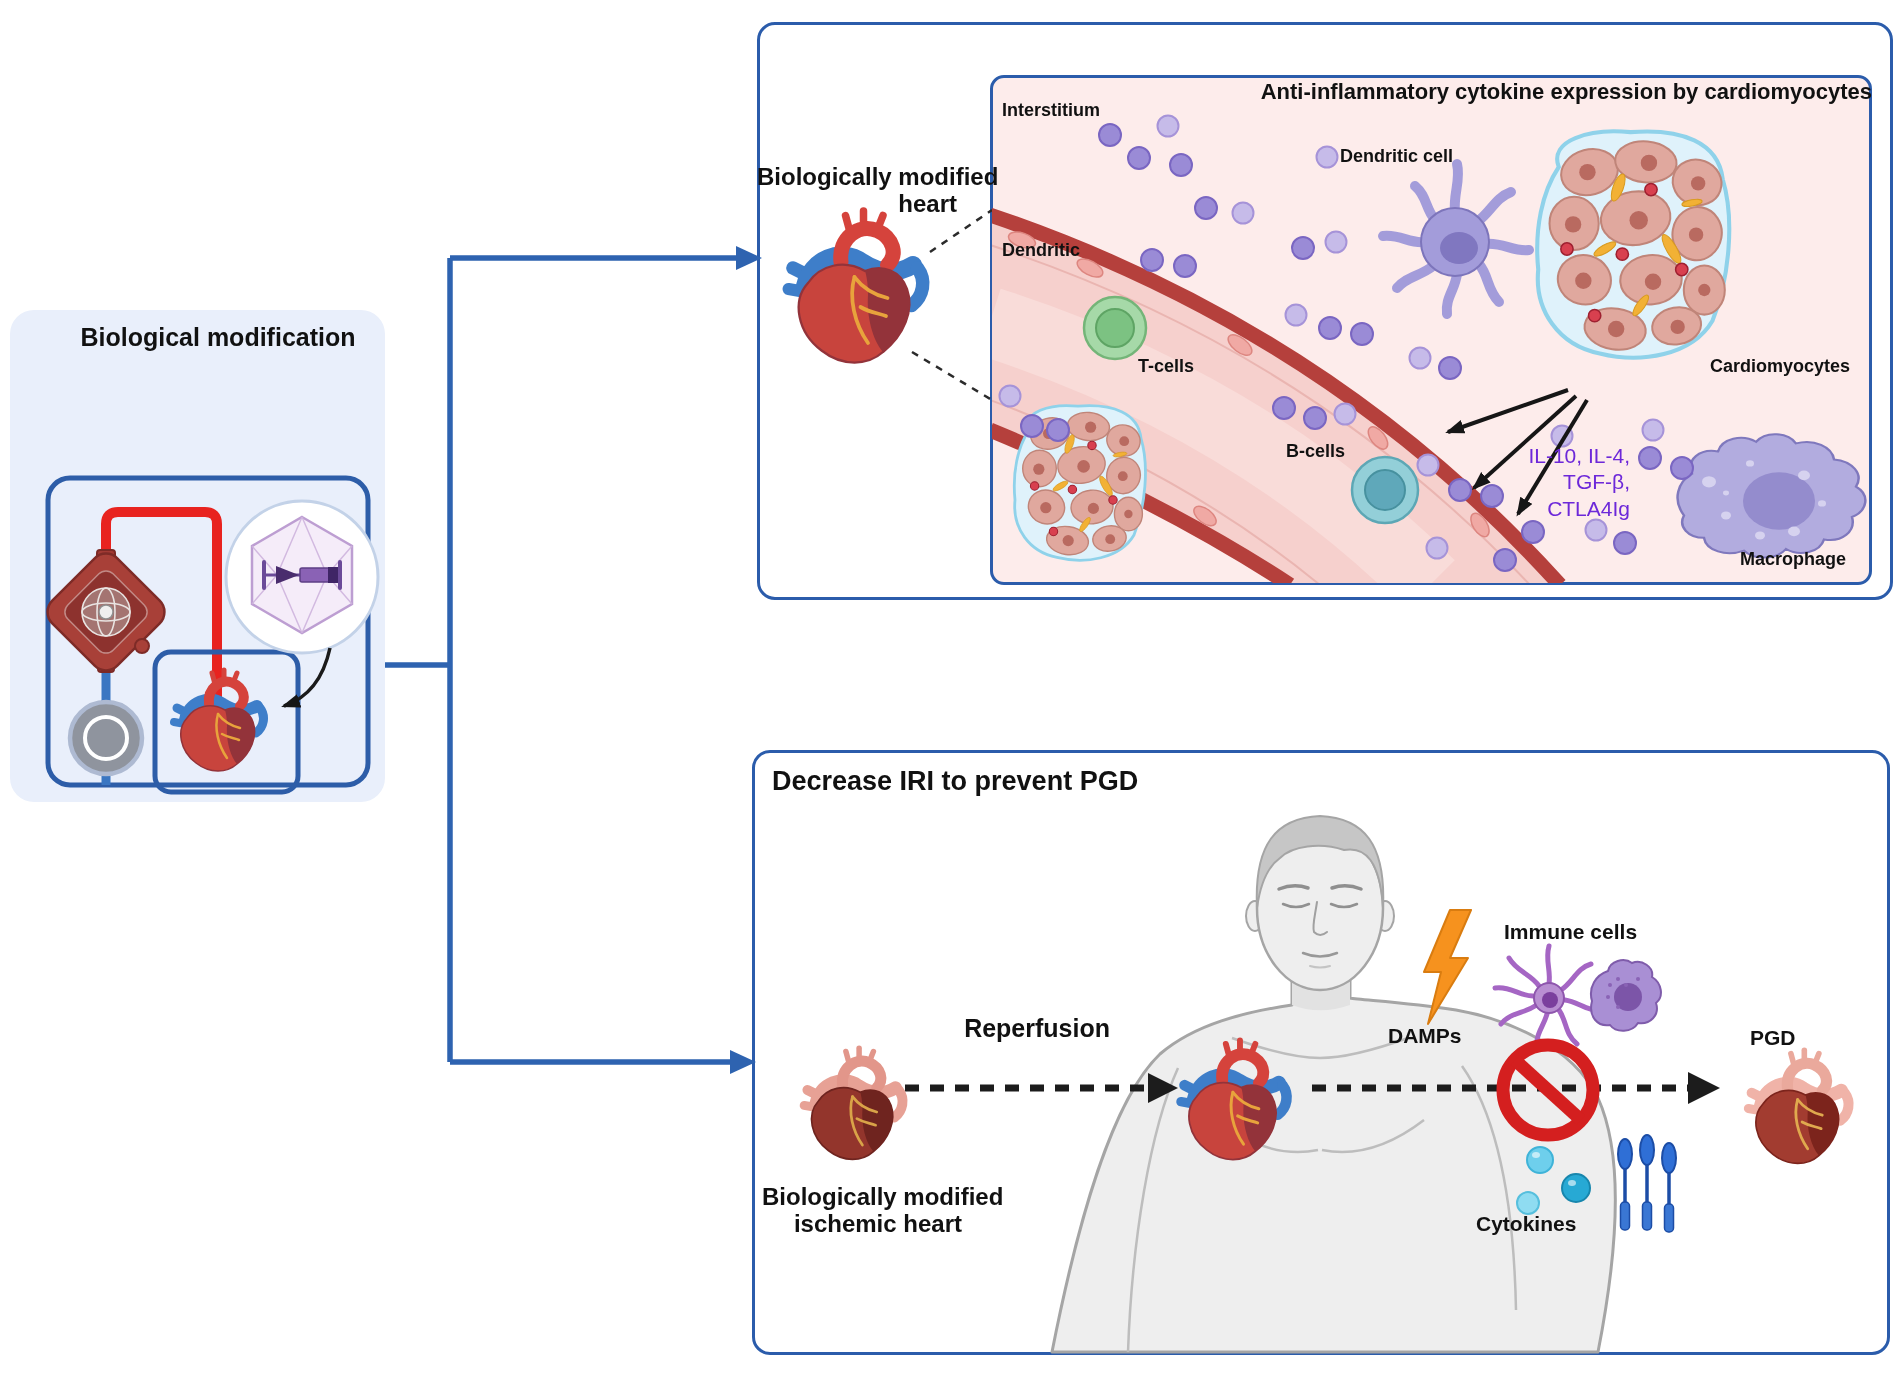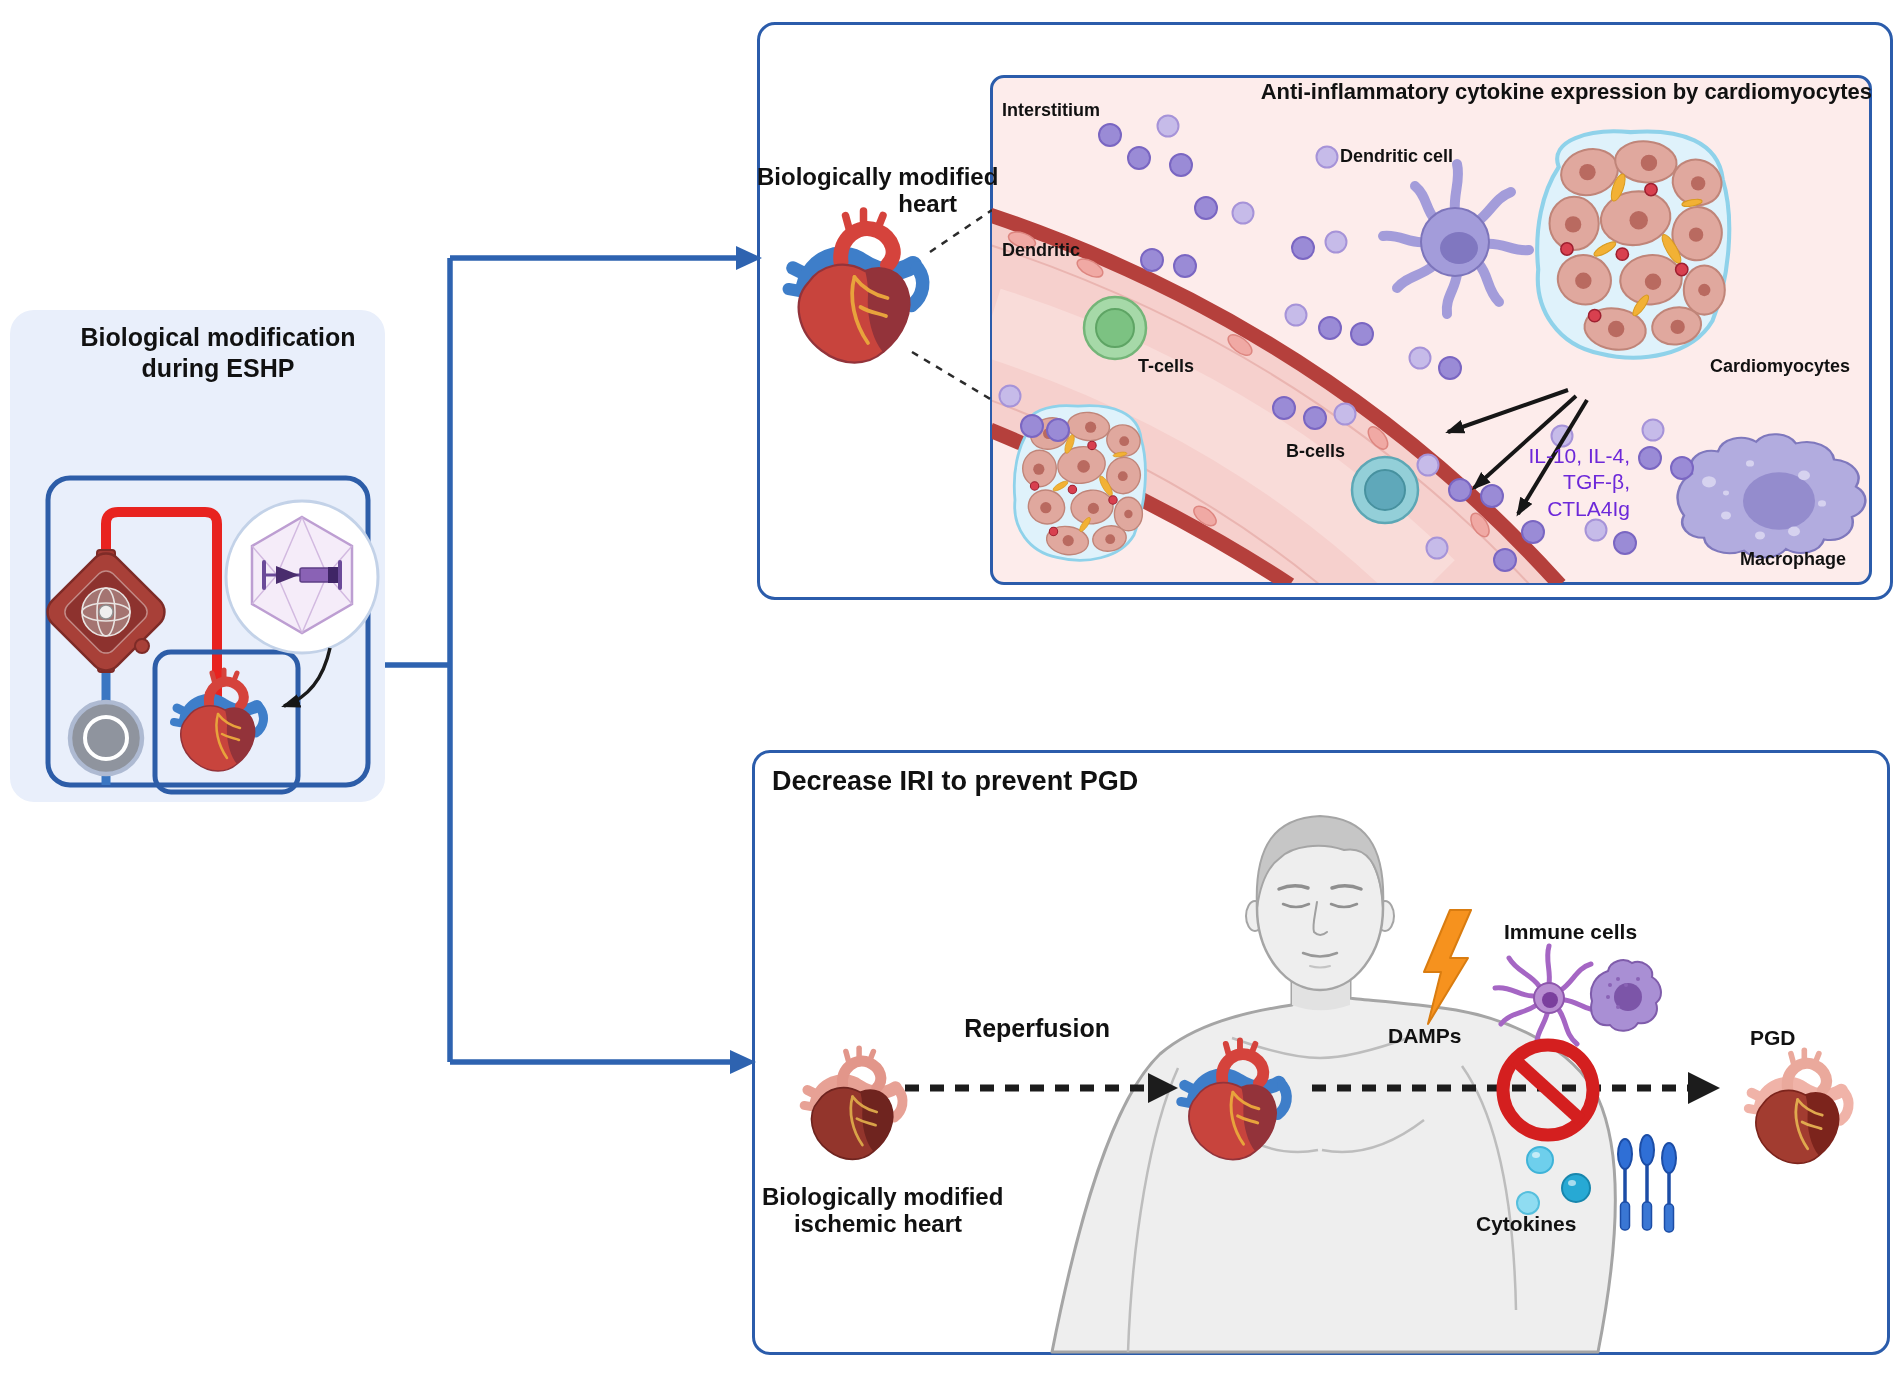--- a/index.html
+++ b/index.html
@@ -377,21 +377,20 @@
       <g transform="translate(1669,1144)">
         <ellipse cx="0" cy="14" rx="7" ry="15" fill="#2f6fd6" stroke="#1c4da6" stroke-width="2"></ellipse>
         <line x1="0" y1="28" x2="0" y2="60" stroke="#1c4da6" stroke-width="3.5"></line>
         <rect x="-4.5" y="60" width="9" height="28" rx="4" fill="#3a77d4" stroke="#1c4da6" stroke-width="1.5"></rect>
       </g>
     </g>
   </svg>
 
   <div class="lbl lp-title">
     <span>Biological modification</span>
-    <span>during ESHP</span>
   </div>
 
 
   <div class="lbl t-lab2 center" style="left:757px;top:164px;width:200px">
     <span>Biologically modified</span>
     <span>heart</span>
   </div>
 
   <div class="lbl t-inner center" style="left:990px;top:80px;width:882px">Anti-inflammatory cytokine expression by cardiomyocytes</div>
   <div class="lbl t-lab" style="left:1002px;top:100px">Interstitium</div>

